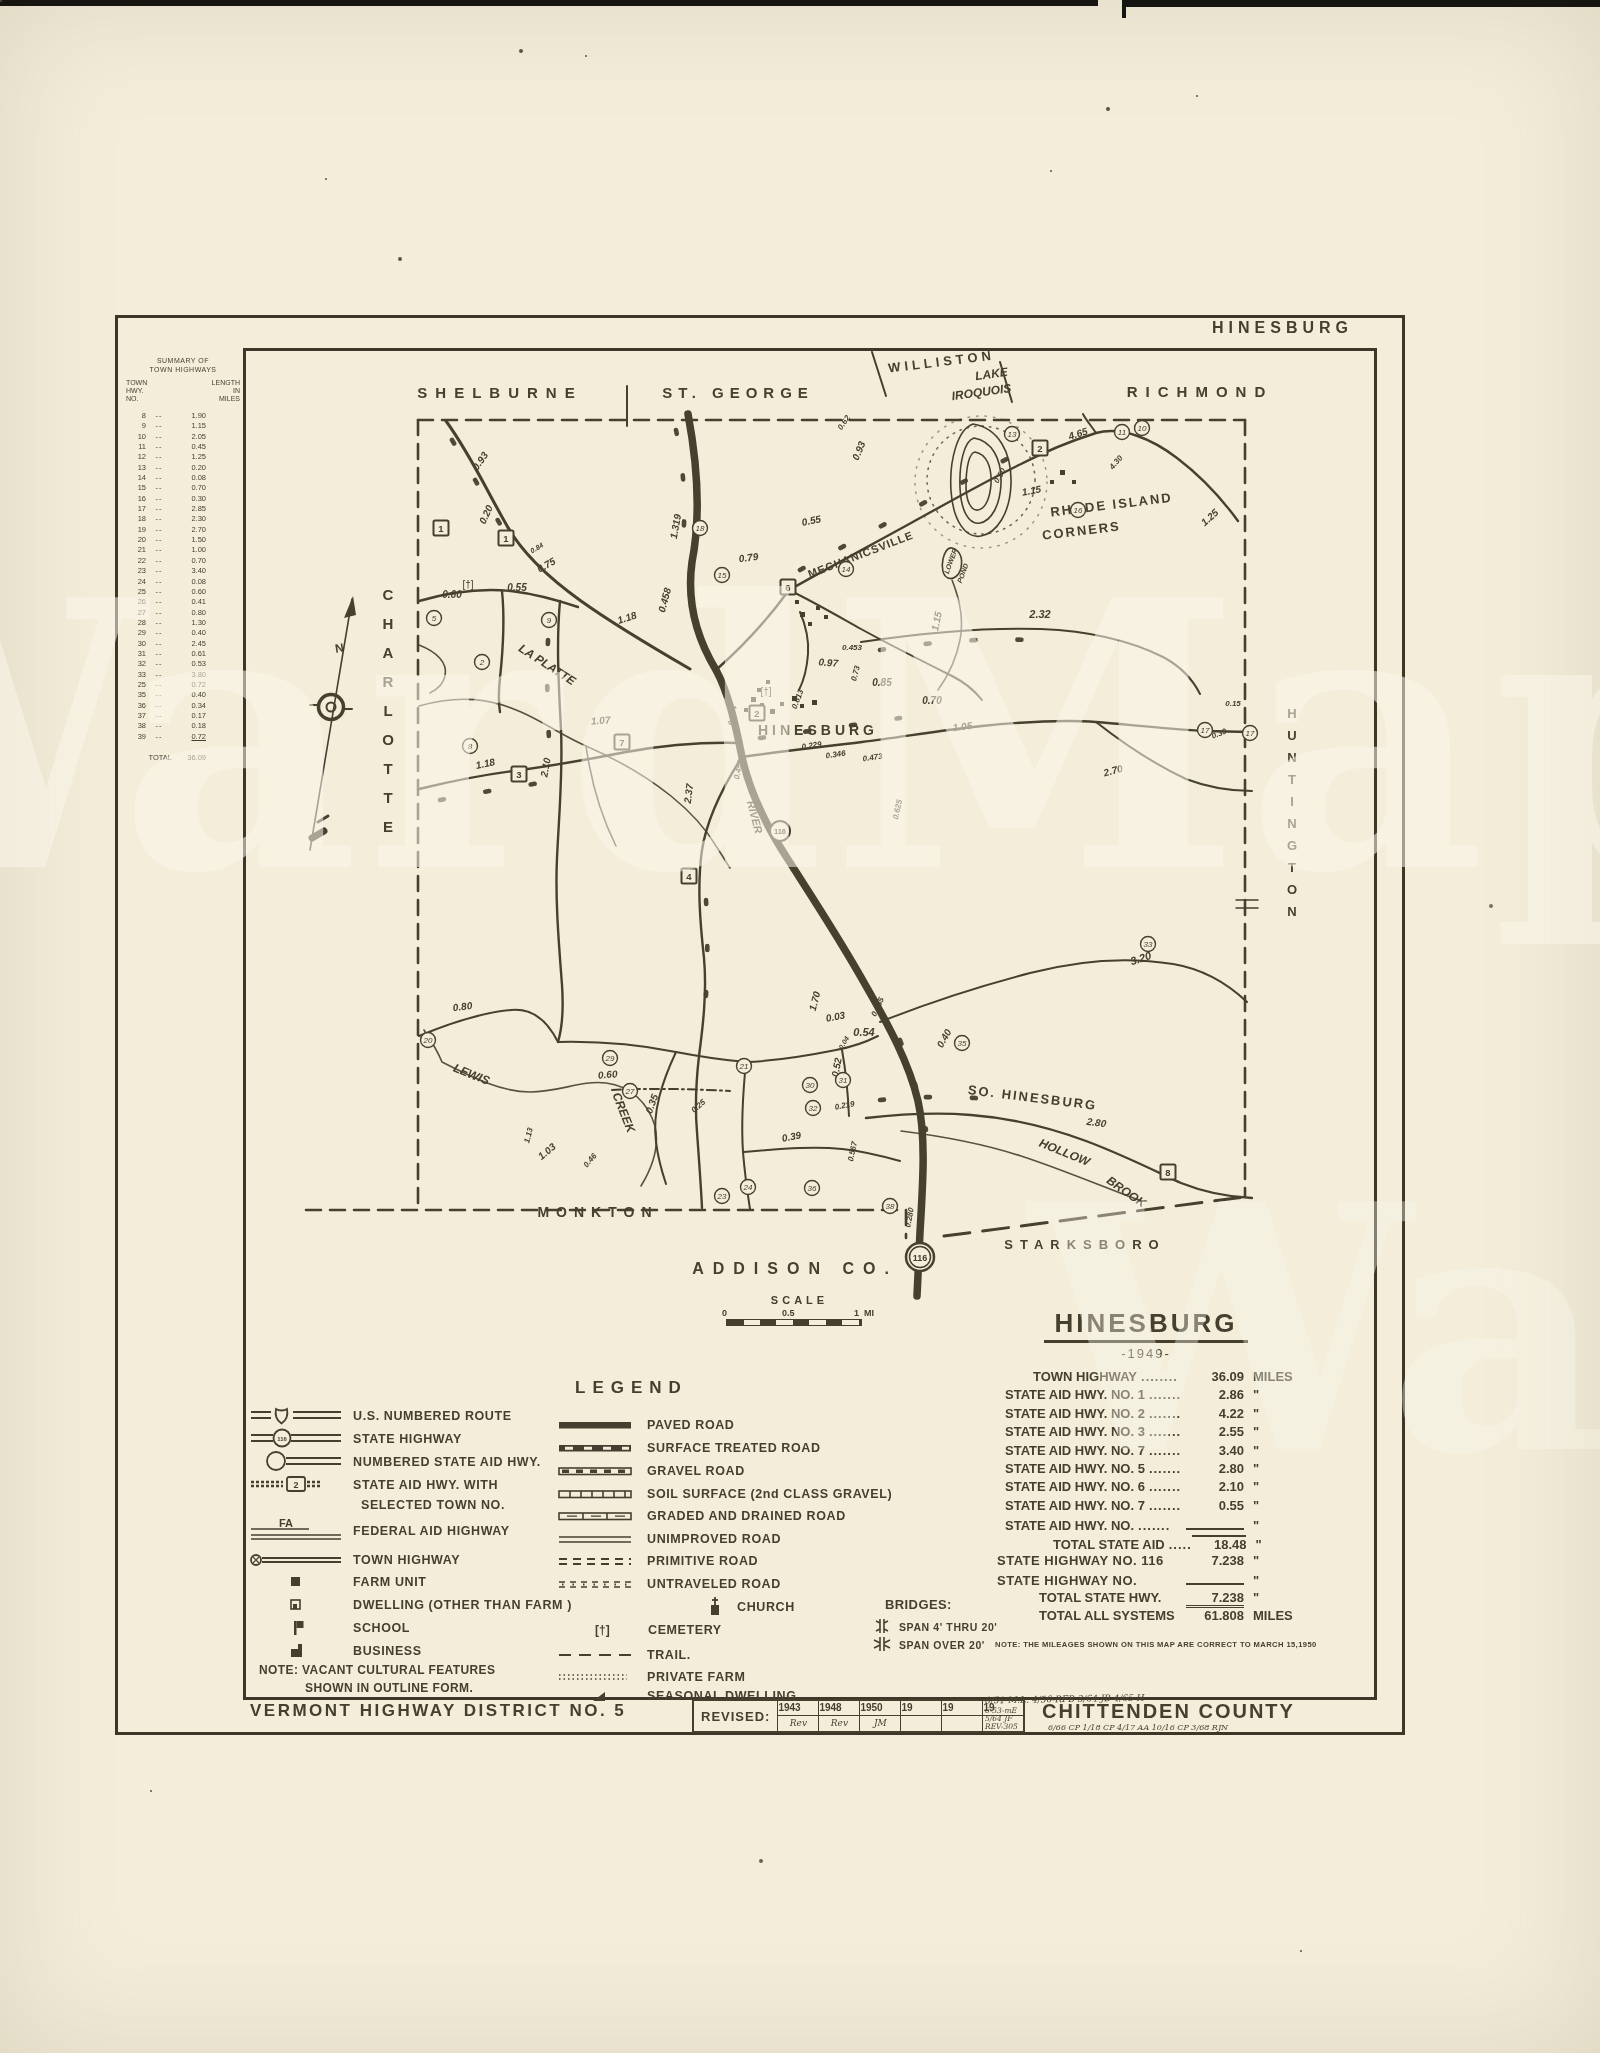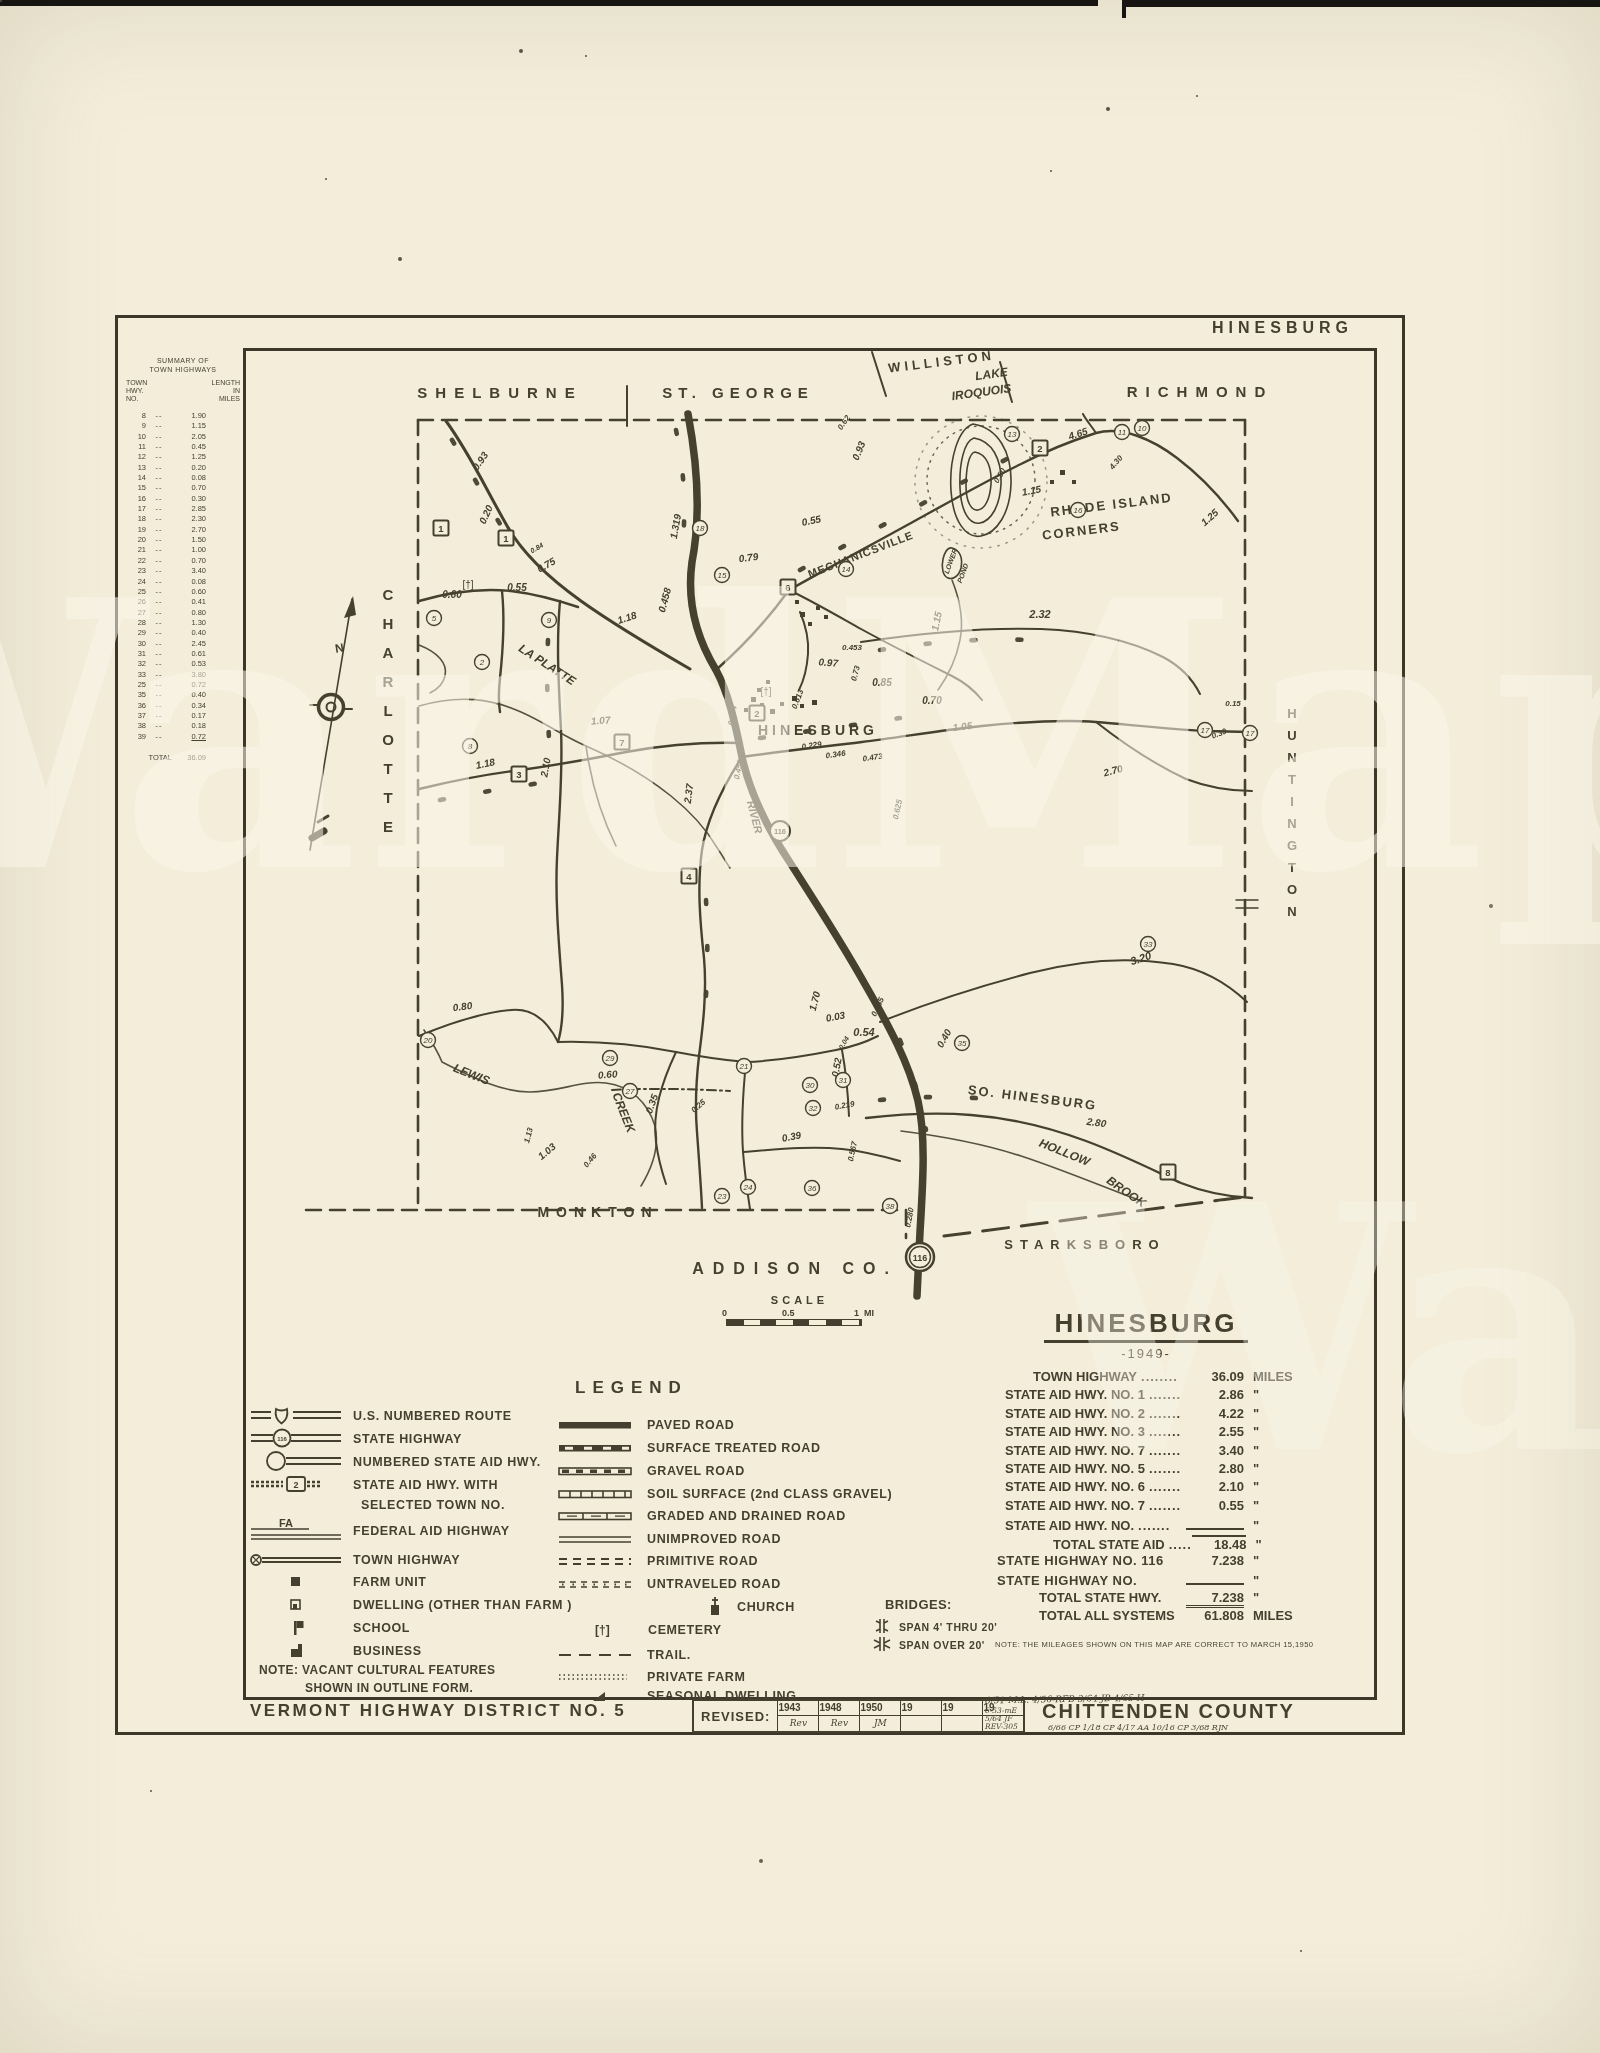--- a/index.html
+++ b/index.html
@@ -57,21 +57,21 @@
   .st-label.sa{padding-left:10px;}
   .st-label.tot{padding-left:58px;}
   .st-label.tot2{padding-left:44px;}
   .st-label.shw{padding-left:2px;letter-spacing:.5px;}
   .st-dots{padding-left:4px;letter-spacing:1px;}
   .st-val{margin-left:auto;width:58px;text-align:right;font-weight:bold;}
   .st-val.oline{border-top:2px solid #453f30;}
   .st-val.uline{border-bottom:2px solid #453f30;min-height:12px;}
   .st-val.uline2{border-bottom:3px double #453f30;}
   .st-unit{width:44px;padding-left:9px;}
-  .stats-note{margin-top:14px;font-size:7.6px;letter-spacing:.4px;font-weight:normal;white-space:nowrap;}
+  .stats-note{margin-top:14px;font-size:7.6px;letter-spacing:.4px;font-weight:bold;white-space:nowrap;}
   
   .legend{position:absolute;left:245px;top:1372px;width:770px;height:330px;font-size:12.5px;font-weight:bold;}
   .lg-title{position:absolute;left:330px;top:6px;font-size:17px;letter-spacing:7px;text-align:right;}
   .lg-row{position:absolute;display:flex;align-items:center;height:20px;}
   .lg-sym{width:100px;display:flex;justify-content:flex-end;align-items:center;}
   .lg-sym svg{display:block;}
   .lg-label{padding-left:8px;letter-spacing:.6px;white-space:nowrap;}
   .lg-note{position:absolute;font-size:12px;letter-spacing:.4px;white-space:nowrap;}
   .rsym{width:82px;display:flex;justify-content:flex-start;align-items:center;}
   .cem-sym{font-size:12px;}

